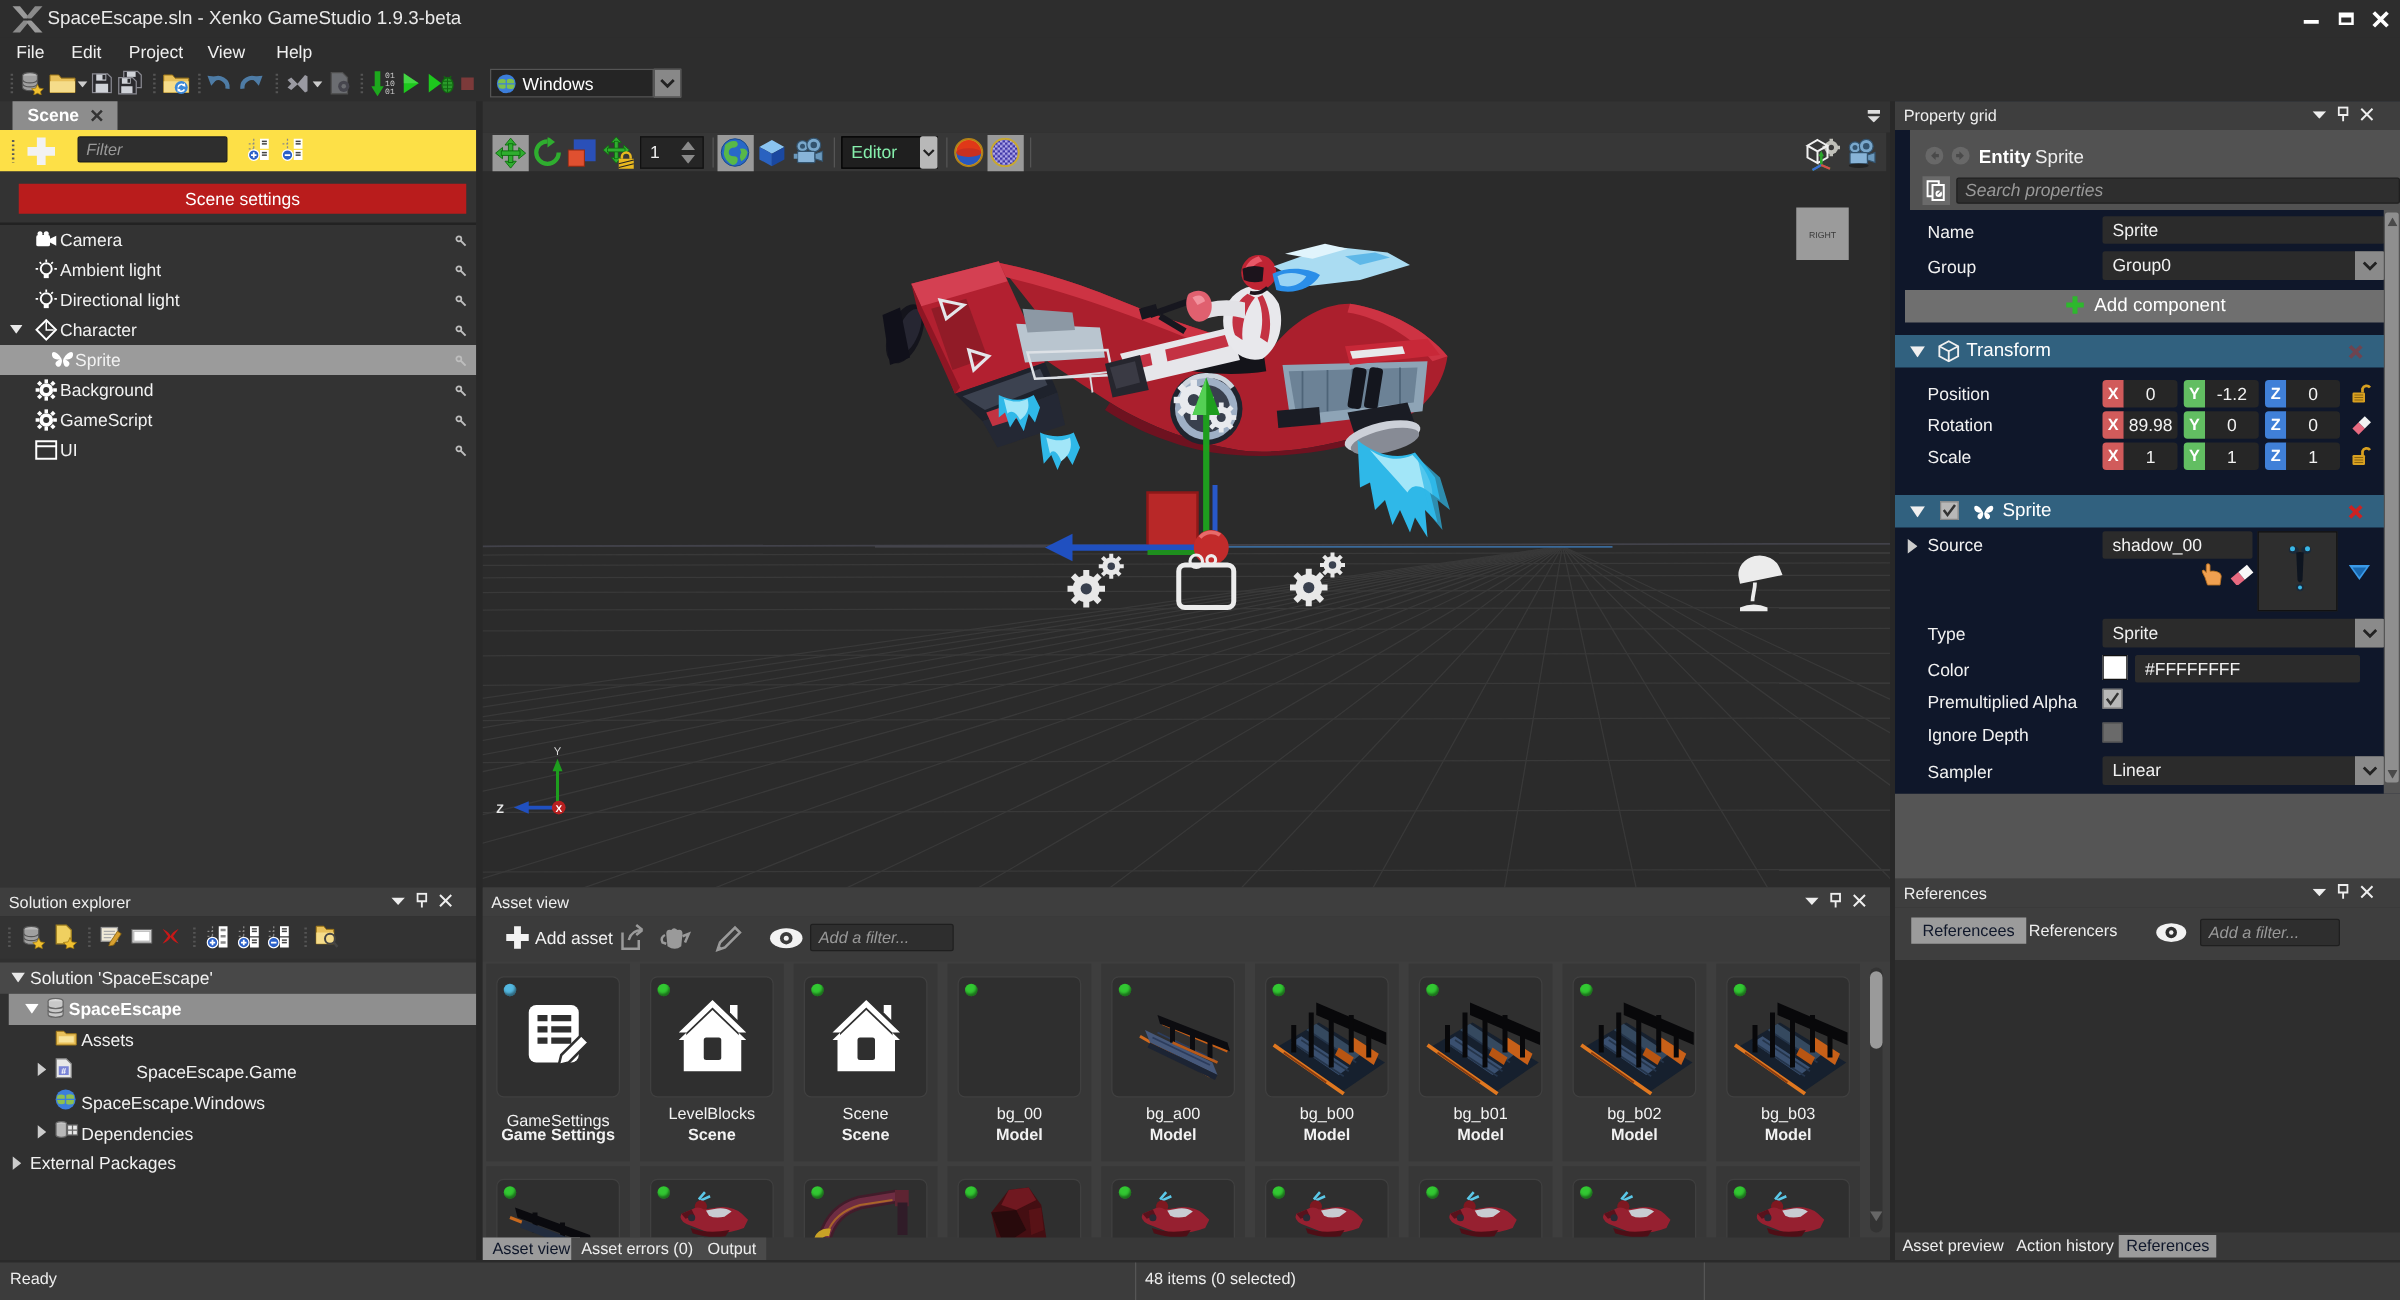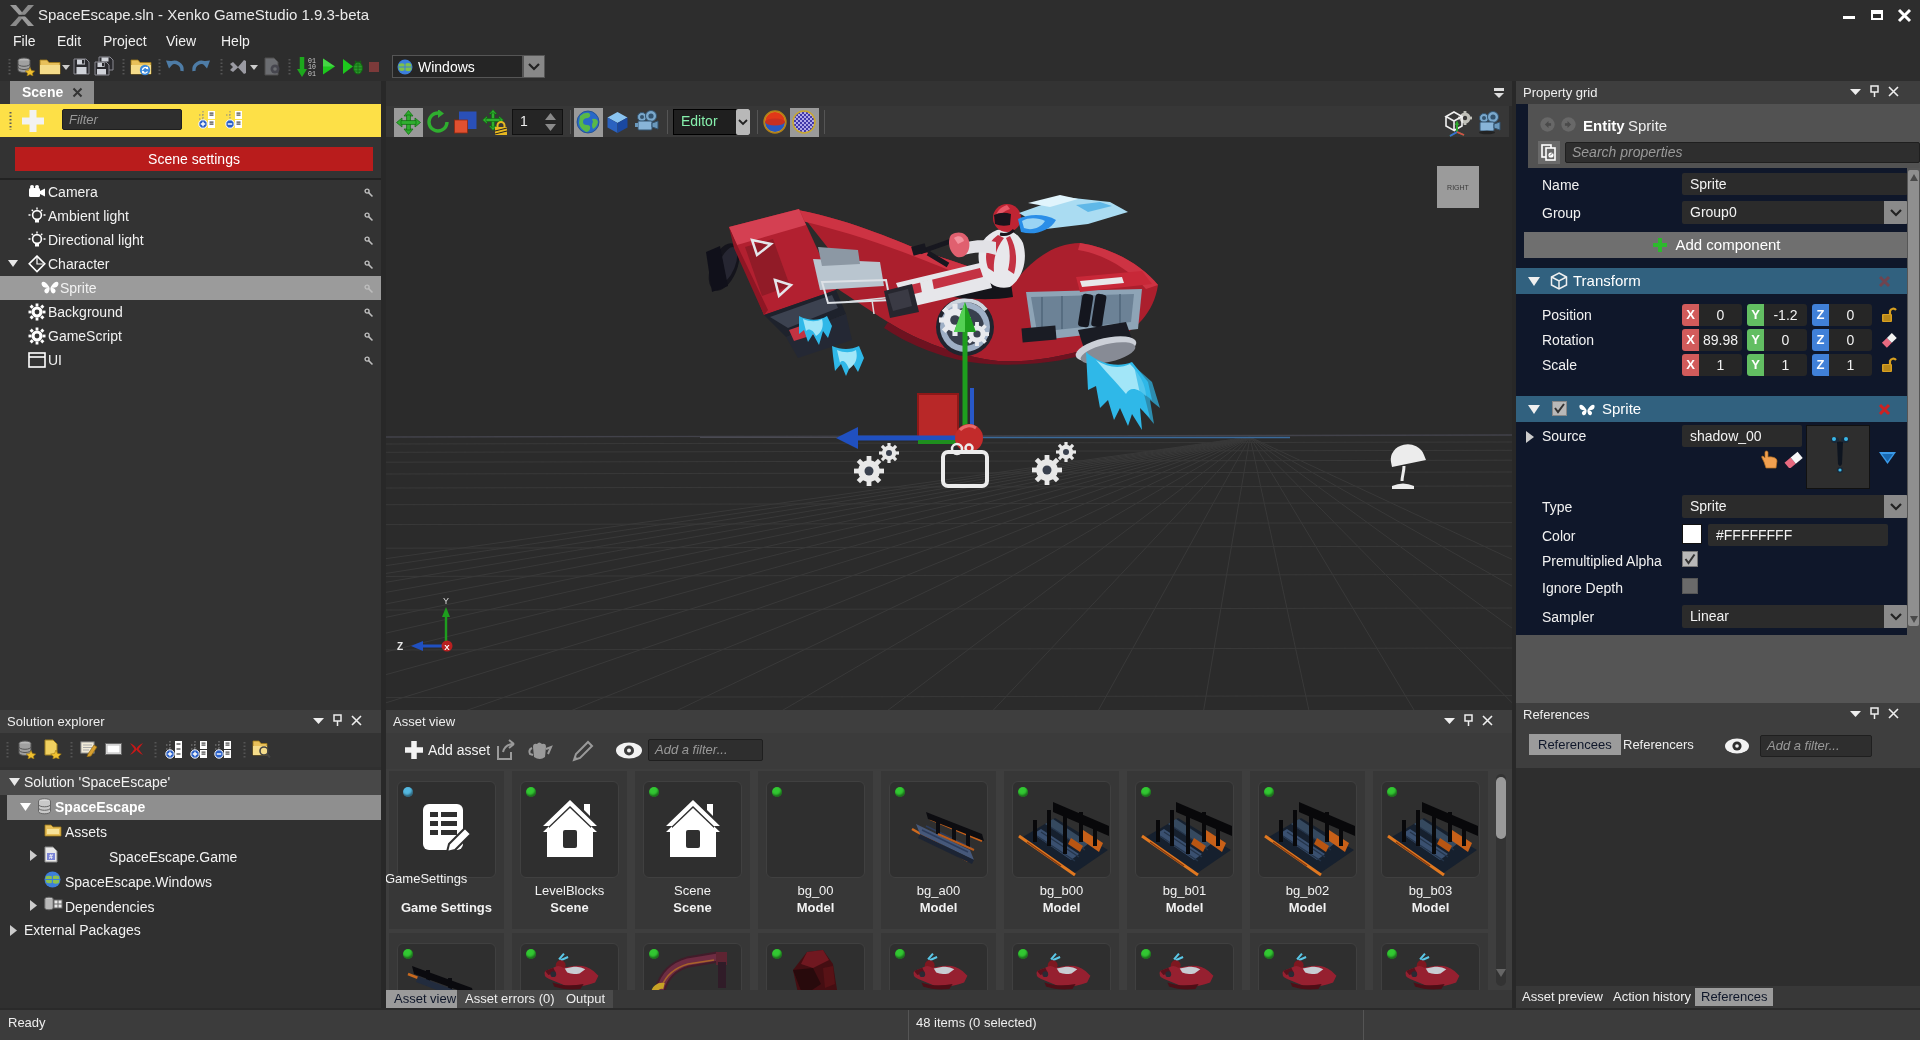--- a/index.html
+++ b/index.html
@@ -1030,21 +1030,21 @@
             <rect x="18" y="8" width="16" height="5" fill="#2f2f2f"></rect>
             <rect x="7" y="17" width="8" height="5" fill="#2f2f2f"></rect>
             <rect x="18" y="17" width="16" height="5" fill="#2f2f2f"></rect>
             <rect x="7" y="26" width="8" height="5" fill="#2f2f2f"></rect>
             <rect x="18" y="26" width="16" height="5" fill="#2f2f2f"></rect>
             <polygon points="26,40 42,24 48,30 32,46 24,48" fill="#fff" stroke="#2f2f2f" stroke-width="2"></polygon>
           </g>
         </svg>
         <div style="position:absolute;left:5px;top:5px;width:10px;height:10px;border-radius:50%;background:#54b8e0;box-shadow:inset -1px -2px 2px rgba(0,0,0,0.45);"></div>
       </div>
-      <div class="abs" style="left:-1px;top:102px;width:123px;text-align:left;font-size:13px;color:#f2f2f2;">GameSettings</div>
+      <div class="abs" style="left:-1px;top:120px;width:123px;text-align:center;font-size:13px;color:#f2f2f2;">GameSettings</div>
       <div class="abs" style="left:-1px;top:131px;width:123px;text-align:center;font-size:13px;font-weight:bold;color:#f2f2f2;">Game Settings</div>
       <div class="abs" style="left:11px;top:174px;width:99px;height:60px;background:#2f2f2f;border:1px solid #404040;border-radius:6px;">
         <svg width="99" height="60" viewBox="0 0 99 60">
           <polygon points="14,22 74,44 76,52 16,30" fill="#0a0a0e"></polygon>
           <path d="M10,30 L66,52" stroke="#c8691e" stroke-width="2.5"></path>
           <rect x="28" y="26" width="4" height="16" fill="#0a0a0e"></rect>
           <rect x="50" y="34" width="4" height="16" fill="#0a0a0e"></rect>
           <polygon points="20,32 64,49 62,55 18,38" fill="#222c3e"></polygon>
         </svg>
         <div style="position:absolute;left:5px;top:5px;width:10px;height:10px;border-radius:50%;background:#32c832;box-shadow:inset -1px -2px 2px rgba(0,0,0,0.45);"></div>

